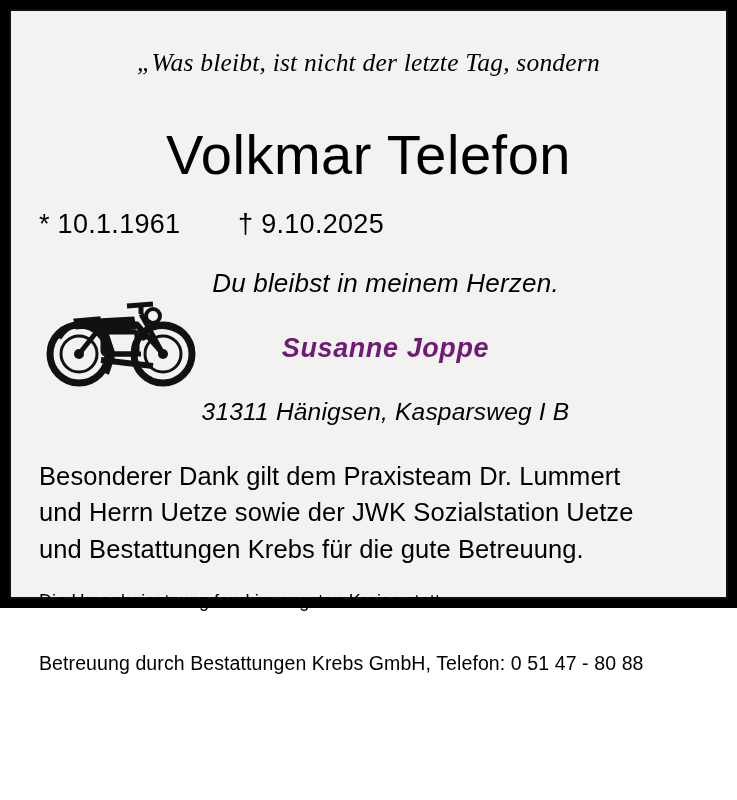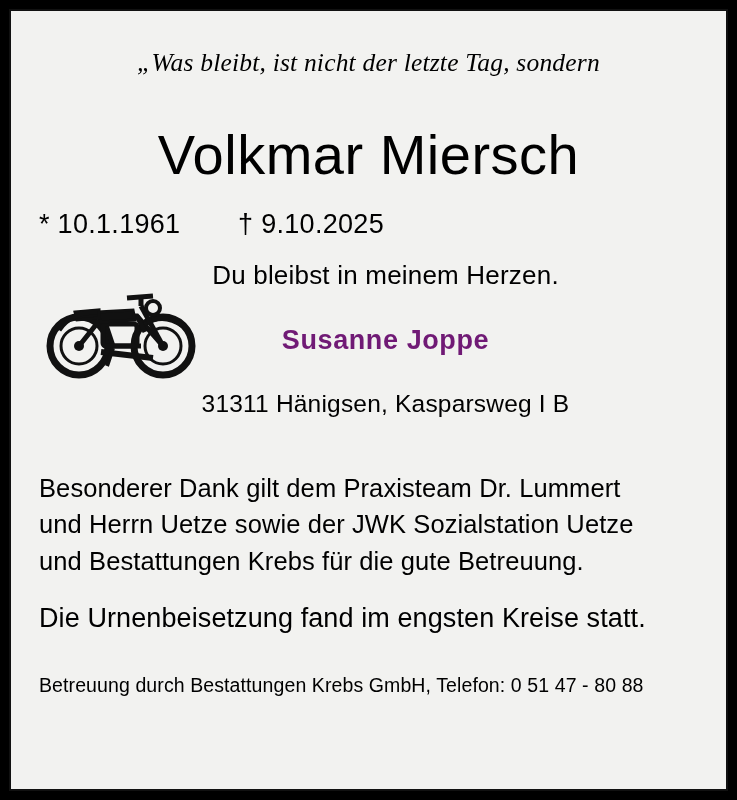--- a/index.html
+++ b/index.html
@@ -10,21 +10,21 @@
   body {
     width: 737px;
     height: 800px;
     font-family: "Liberation Sans", sans-serif;
     overflow: hidden;
   }
   .obituary-frame {
     position: relative;
     box-sizing: border-box;
     width: 737px;
-    height: 800px;
+    height: 608px;
     background: #000000;
     padding: 9px;
   }
   .obituary-inner {
     box-sizing: border-box;
     width: 100%;
     height: 100%;
     background: #f2f2f0;
     border: 2px solid #111111;
     padding: 26px 28px 10px 28px;
@@ -58,22 +58,23 @@
     color: #000000;
     margin-top: 22px;
     letter-spacing: 0.3px;
   }
   .dates .sep {
     display: inline-block;
     width: 42px;
   }
   .mid-block {
     position: relative;
-    margin-top: 20px;
+    margin-top: 28px;
     min-height: 176px;
+    font-style: italic;
   }
   .moto-icon {
     position: absolute;
     left: 2px;
     top: 8px;
     width: 160px;
     height: 120px;
   }
   .mid-text {
     text-align: center;
@@ -92,34 +93,34 @@
     margin-top: 34px;
     letter-spacing: 0.6px;
   }
   .address {
     font-size: 24.5px;
     color: #000000;
     margin-top: 34px;
     letter-spacing: 0.2px;
   }
   .thanks {
-    margin-top: 34px;
+    margin-top: 14px;
     font-size: 25.5px;
     line-height: 1.42;
     color: #000000;
     text-align: left;
     letter-spacing: 0.1px;
   }
   .thanks .line {
     display: block;
     white-space: nowrap;
   }
   .ceremony {
     margin-top: 24px;
-    font-size: 27px;
+    font-size: 18px;
     color: #000000;
     text-align: left;
     letter-spacing: 0.1px;
   }
   .footer {
     margin-top: 40px;
     font-size: 19.5px;
     color: #000000;
     text-align: left;
     letter-spacing: 0.1px;
@@ -128,21 +129,21 @@
 </head>
 <body>
 
 <div class="obituary-frame">
   <div class="obituary-inner">
 
     <div class="quote">
       <span class="line">„Was bleibt, ist nicht der letzte Tag, sondern</span>
     </div>
 
-    <div class="name">Volkmar Miersch</div>
+    <div class="name">Volkmar Telefon</div>
 
     <div class="dates">
       <span>* 10.1.1961</span>
       <span class="sep"></span>
       <span>† 9.10.2025</span>
     </div>
 
     <div class="mid-block">
 
       <div class="moto-icon">

